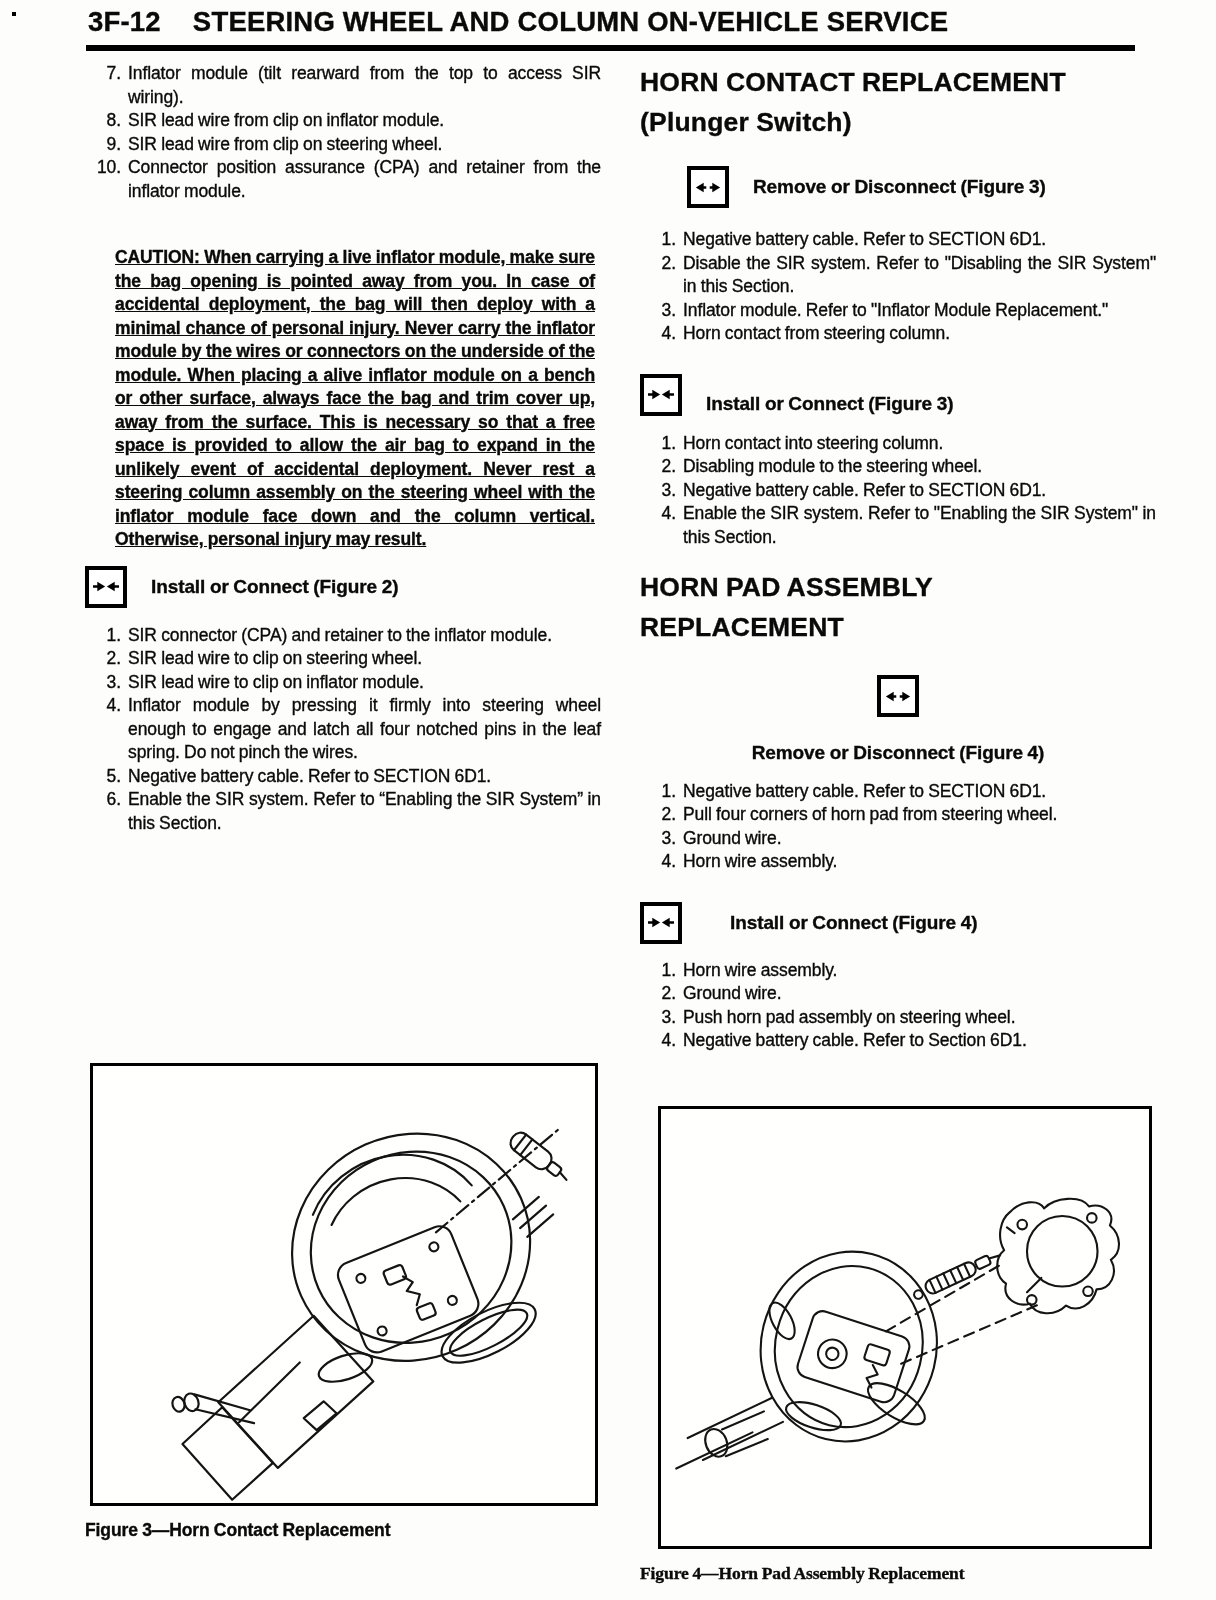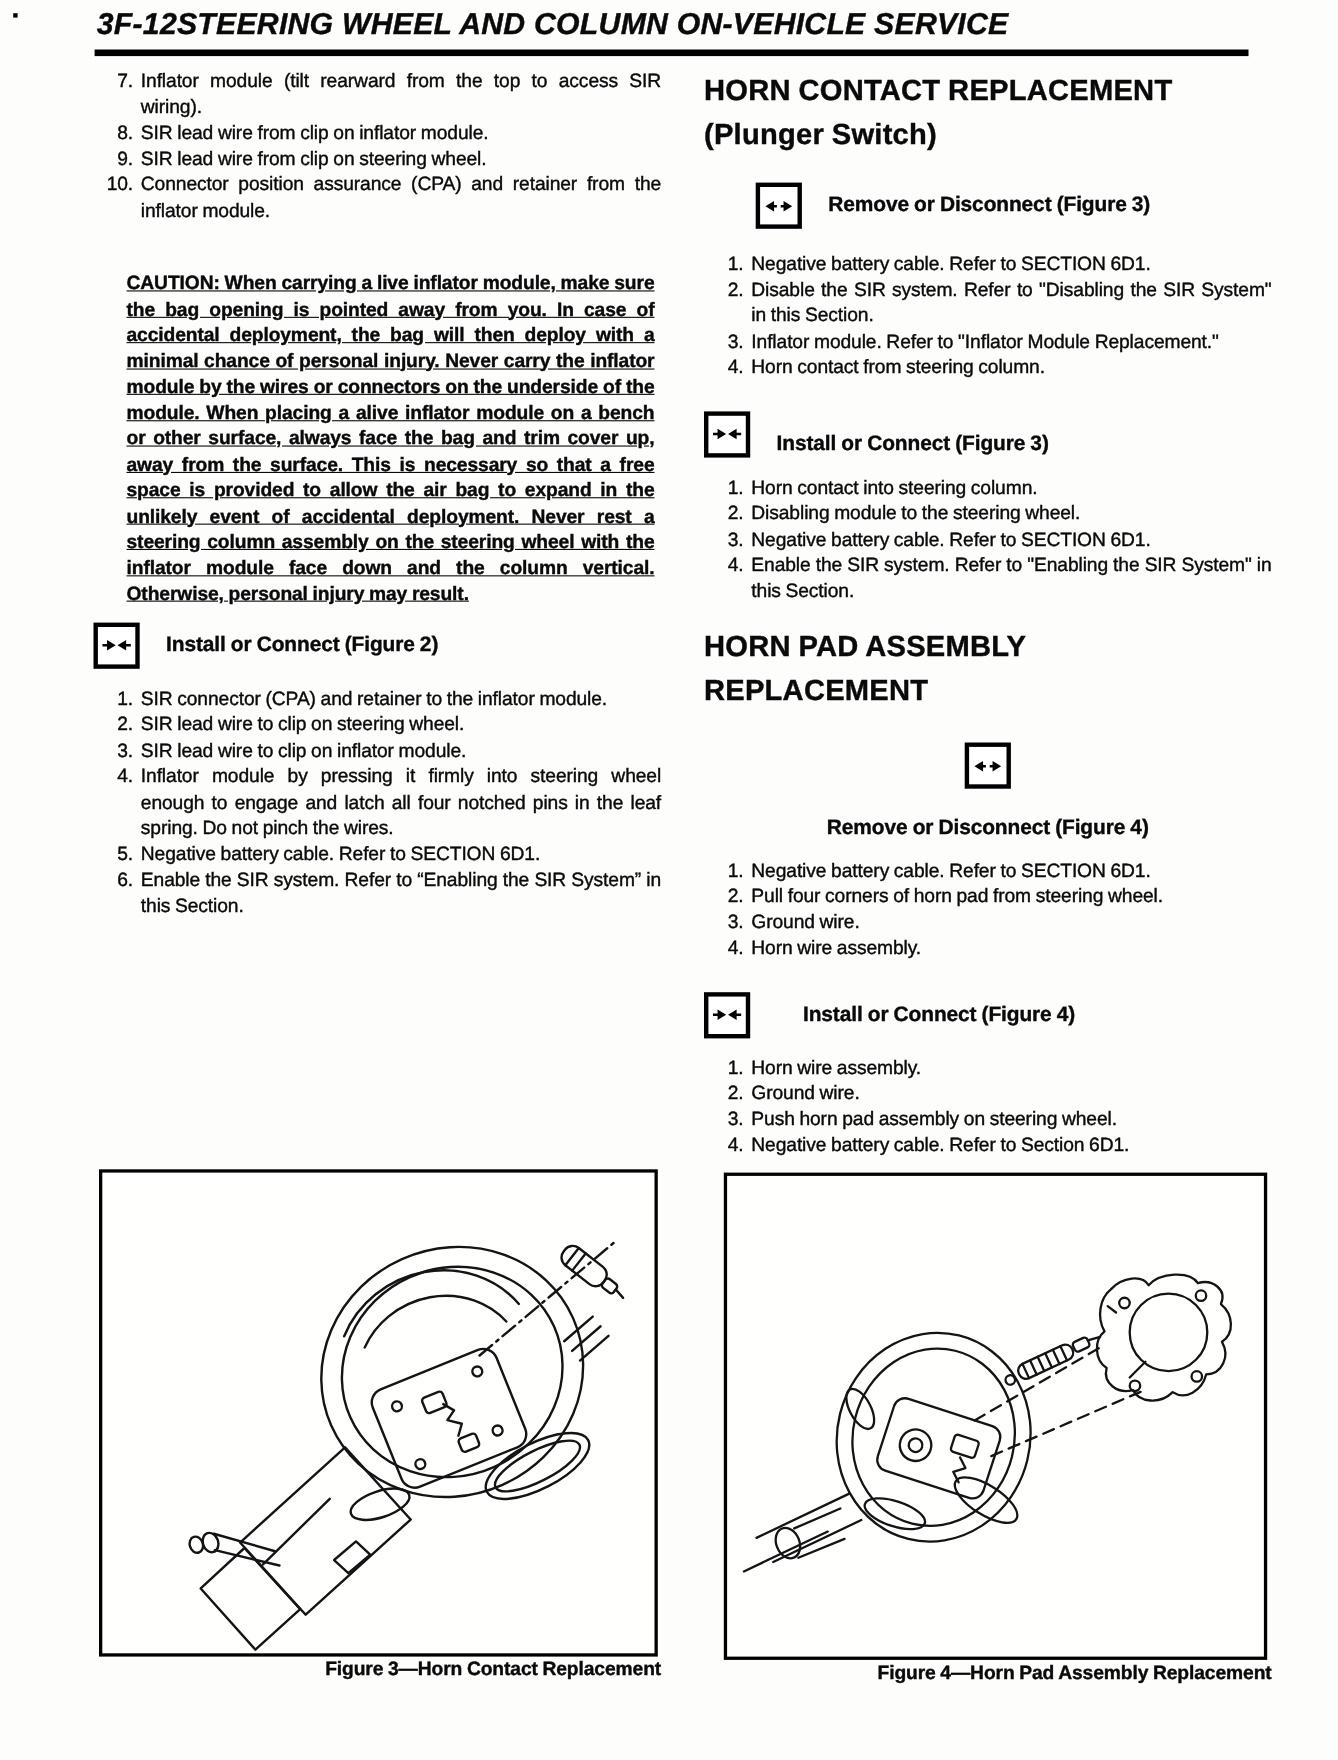--- a/index.html
+++ b/index.html
@@ -4,22 +4,22 @@
 <style>
   html,body{margin:0;padding:0;}
   body{
     width:1216px;height:1600px;position:relative;overflow:hidden;
     background:#fdfdfb;color:#0a0a0a;
     font-family:"Liberation Sans",sans-serif;
     -webkit-text-stroke:0.35px;
   }
   .scan-dot{position:absolute;left:12px;top:12px;width:4px;height:4px;background:#000;}
   .page-header{
-    position:absolute;left:88px;top:6px;display:flex;align-items:flex-start;
-    font-weight:bold;font-size:27.5px;letter-spacing:0.2px;white-space:nowrap;font-style:italic;
+    position:absolute;left:88px;top:6px;display:flex;gap:32px;align-items:flex-start;
+    font-weight:bold;font-size:27.5px;letter-spacing:0.2px;white-space:nowrap;
   }
   .header-rule{position:absolute;left:86px;top:45px;width:1049px;height:6px;background:#000;}
 
   .col{position:absolute;top:60px;width:516px;font-size:17.5px;line-height:23.5px;letter-spacing:-0.1px;word-spacing:-0.5px;}
   .col.left{left:85px;}
   .col.right{left:640px;}
 
   .num-list{margin:0;}
   .li{position:relative;padding-left:43px;text-align:justify;}
   .li .num{position:absolute;left:0;top:0;width:36px;text-align:right;}
@@ -39,25 +39,25 @@
   .op-i3{margin-top:28px;align-items:flex-end;}
   .list-i3{margin-top:16px;}
   .title2{margin-top:18px;}
   .op-r4{margin-top:28px;flex-direction:column;}
   .list-r4{margin-top:15px;}
   .op-i4{margin-top:28px;gap:48px;}
   .list-i4{margin-top:15px;}
 
   .figure{position:absolute;width:100%;}
   .col.left .figure{top:1003px;}
-  .col.right .figure{top:1006px;}
+  .col.right .figure{top:1046px;font-family:Liberation Serif, serif;}
   .figbox{border:3px solid #000;height:437px;background:#fffffe;overflow:hidden;}
   .col.left .figbox{margin-left:5px;width:502px;}
   .col.right .figbox{margin-left:18px;width:488px;}
-  .figcap{font-weight:bold;font-size:17.5px;text-align:right;}
+  .figcap{font-weight:bold;font-size:17.5px;text-align:left;margin-top:13px;}
   svg.draw{display:block;width:100%;height:100%;}
 </style>
 </head>
 <body>
 
 <div class="scan-dot"></div>
 
 <div class="page-header">
   <span>3F-12</span>
   <span>STEERING WHEEL AND COLUMN ON-VEHICLE SERVICE</span>

